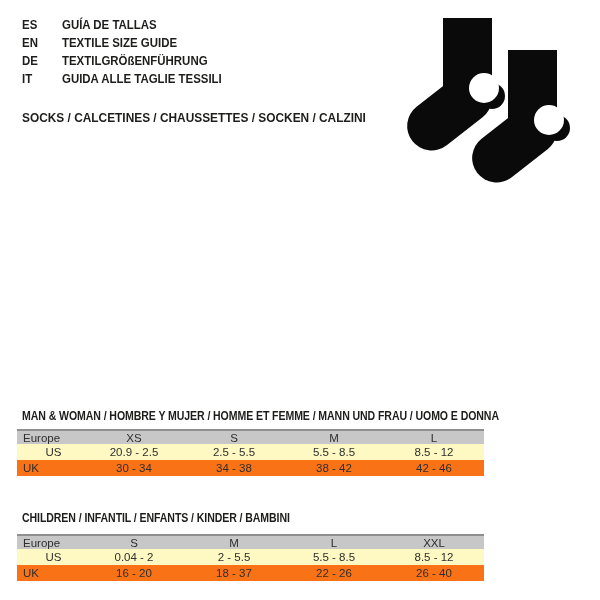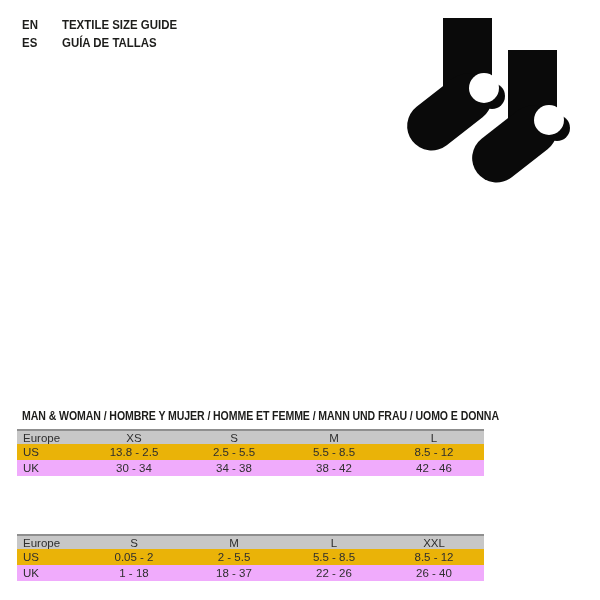--- a/index.html
+++ b/index.html
@@ -40,52 +40,63 @@
   .size-table th {
     background:#c7c7c7;
     border-top:2px solid #8f8f8f;
     font-weight:normal; font-size:11.5px;
     height:13px; padding:0; text-align:center; color:#2e2e2e;
   }
   .size-table td {
     font-size:11.5px; height:16px; padding:0; text-align:center; color:#2e2e2e;
   }
   .size-table th:first-child, .size-table td:first-child { text-align:left; padding-left:6px; }
-  .size-table tr.row-us td { background:#eab308; }
-  .size-table tr.row-uk td { background:#f0abfc; }
+  .size-table tr.row-us td { background:#fef9c3;text-align:center; }
+  .size-table tr.row-uk td { background:#f97316; }
 </style>
 </head>
 <body>
 
 <div class="page">
 
   <ul class="langs">
     <li>
+      <span class="lang-code"><span class="cond">ES</span></span>
+      <span class="lang-label"><span class="cond">GUÍA DE TALLAS</span></span>
+    </li>
+    <li>
       <span class="lang-code"><span class="cond">EN</span></span>
       <span class="lang-label"><span class="cond">TEXTILE SIZE GUIDE</span></span>
     </li>
     <li>
-      <span class="lang-code"><span class="cond">ES</span></span>
-      <span class="lang-label"><span class="cond">GUÍA DE TALLAS</span></span>
+      <span class="lang-code"><span class="cond">DE</span></span>
+      <span class="lang-label"><span class="cond">TEXTILGRÖßENFÜHRUNG</span></span>
+    </li>
+    <li>
+      <span class="lang-code"><span class="cond">IT</span></span>
+      <span class="lang-label"><span class="cond">GUIDA ALLE TAGLIE TESSILI</span></span>
     </li>
   </ul>
 
   <svg class="socks-svg" viewBox="0 0 205 185" aria-hidden="true">
     <defs>
       <g id="sock">
         <rect x="48" y="13" width="49" height="78" fill="#0a0a0a"></rect>
         <rect x="2.5" y="68.5" width="94.5" height="49" rx="24.5" fill="#0a0a0a" transform="rotate(-38 72.5 93)"></rect>
         <circle cx="97" cy="91" r="13" fill="#0a0a0a"></circle>
         <circle cx="89" cy="83" r="15" fill="#ffffff"></circle>
       </g>
     </defs>
     <use href="#sock"></use>
     <use href="#sock" x="65" y="32"></use>
   </svg>
 
+  <div class="category">
+    <span class="cond">SOCKS / CALCETINES / CHAUSSETTES / SOCKEN / CALZINI</span>
+  </div>
 
   <h2 class="tbl-title title-1">
     <span class="cond">MAN &amp; WOMAN / HOMBRE Y MUJER / HOMME ET FEMME / MANN UND FRAU / UOMO E DONNA</span>
   </h2>
   <table class="size-table table-1">
     <colgroup>
       <col class="c-region">
         <col class="c-size">
         <col class="c-size">
         <col class="c-size">
@@ -96,63 +107,66 @@
         <th>Europe</th>
         <th>XS</th>
         <th>S</th>
         <th>M</th>
         <th>L</th>
       </tr>
     </thead>
     <tbody>
       <tr class="row-us">
         <td>US</td>
-        <td>13.8 - 2.5</td>
+        <td>20.9 - 2.5</td>
         <td>2.5 - 5.5</td>
         <td>5.5 - 8.5</td>
         <td>8.5 - 12</td>
       </tr>
       <tr class="row-uk">
         <td>UK</td>
         <td>30 - 34</td>
         <td>34 - 38</td>
         <td>38 - 42</td>
         <td>42 - 46</td>
       </tr>
     </tbody>
   </table>
 
+  <h2 class="tbl-title title-2">
+    <span class="cond">CHILDREN / INFANTIL / ENFANTS / KINDER / BAMBINI</span>
+  </h2>
   <table class="size-table table-2">
     <colgroup>
       <col class="c-region">
         <col class="c-size">
         <col class="c-size">
         <col class="c-size">
         <col class="c-size">
     </colgroup>
     <thead>
       <tr>
         <th>Europe</th>
         <th>S</th>
         <th>M</th>
         <th>L</th>
         <th>XXL</th>
       </tr>
     </thead>
     <tbody>
       <tr class="row-us">
         <td>US</td>
-        <td>0.05 - 2</td>
+        <td>0.04 - 2</td>
         <td>2 - 5.5</td>
         <td>5.5 - 8.5</td>
         <td>8.5 - 12</td>
       </tr>
       <tr class="row-uk">
         <td>UK</td>
-        <td>1 - 18</td>
+        <td>16 - 20</td>
         <td>18 - 37</td>
         <td>22 - 26</td>
         <td>26 - 40</td>
       </tr>
     </tbody>
   </table>
 
 </div>
 
 </body></html>

